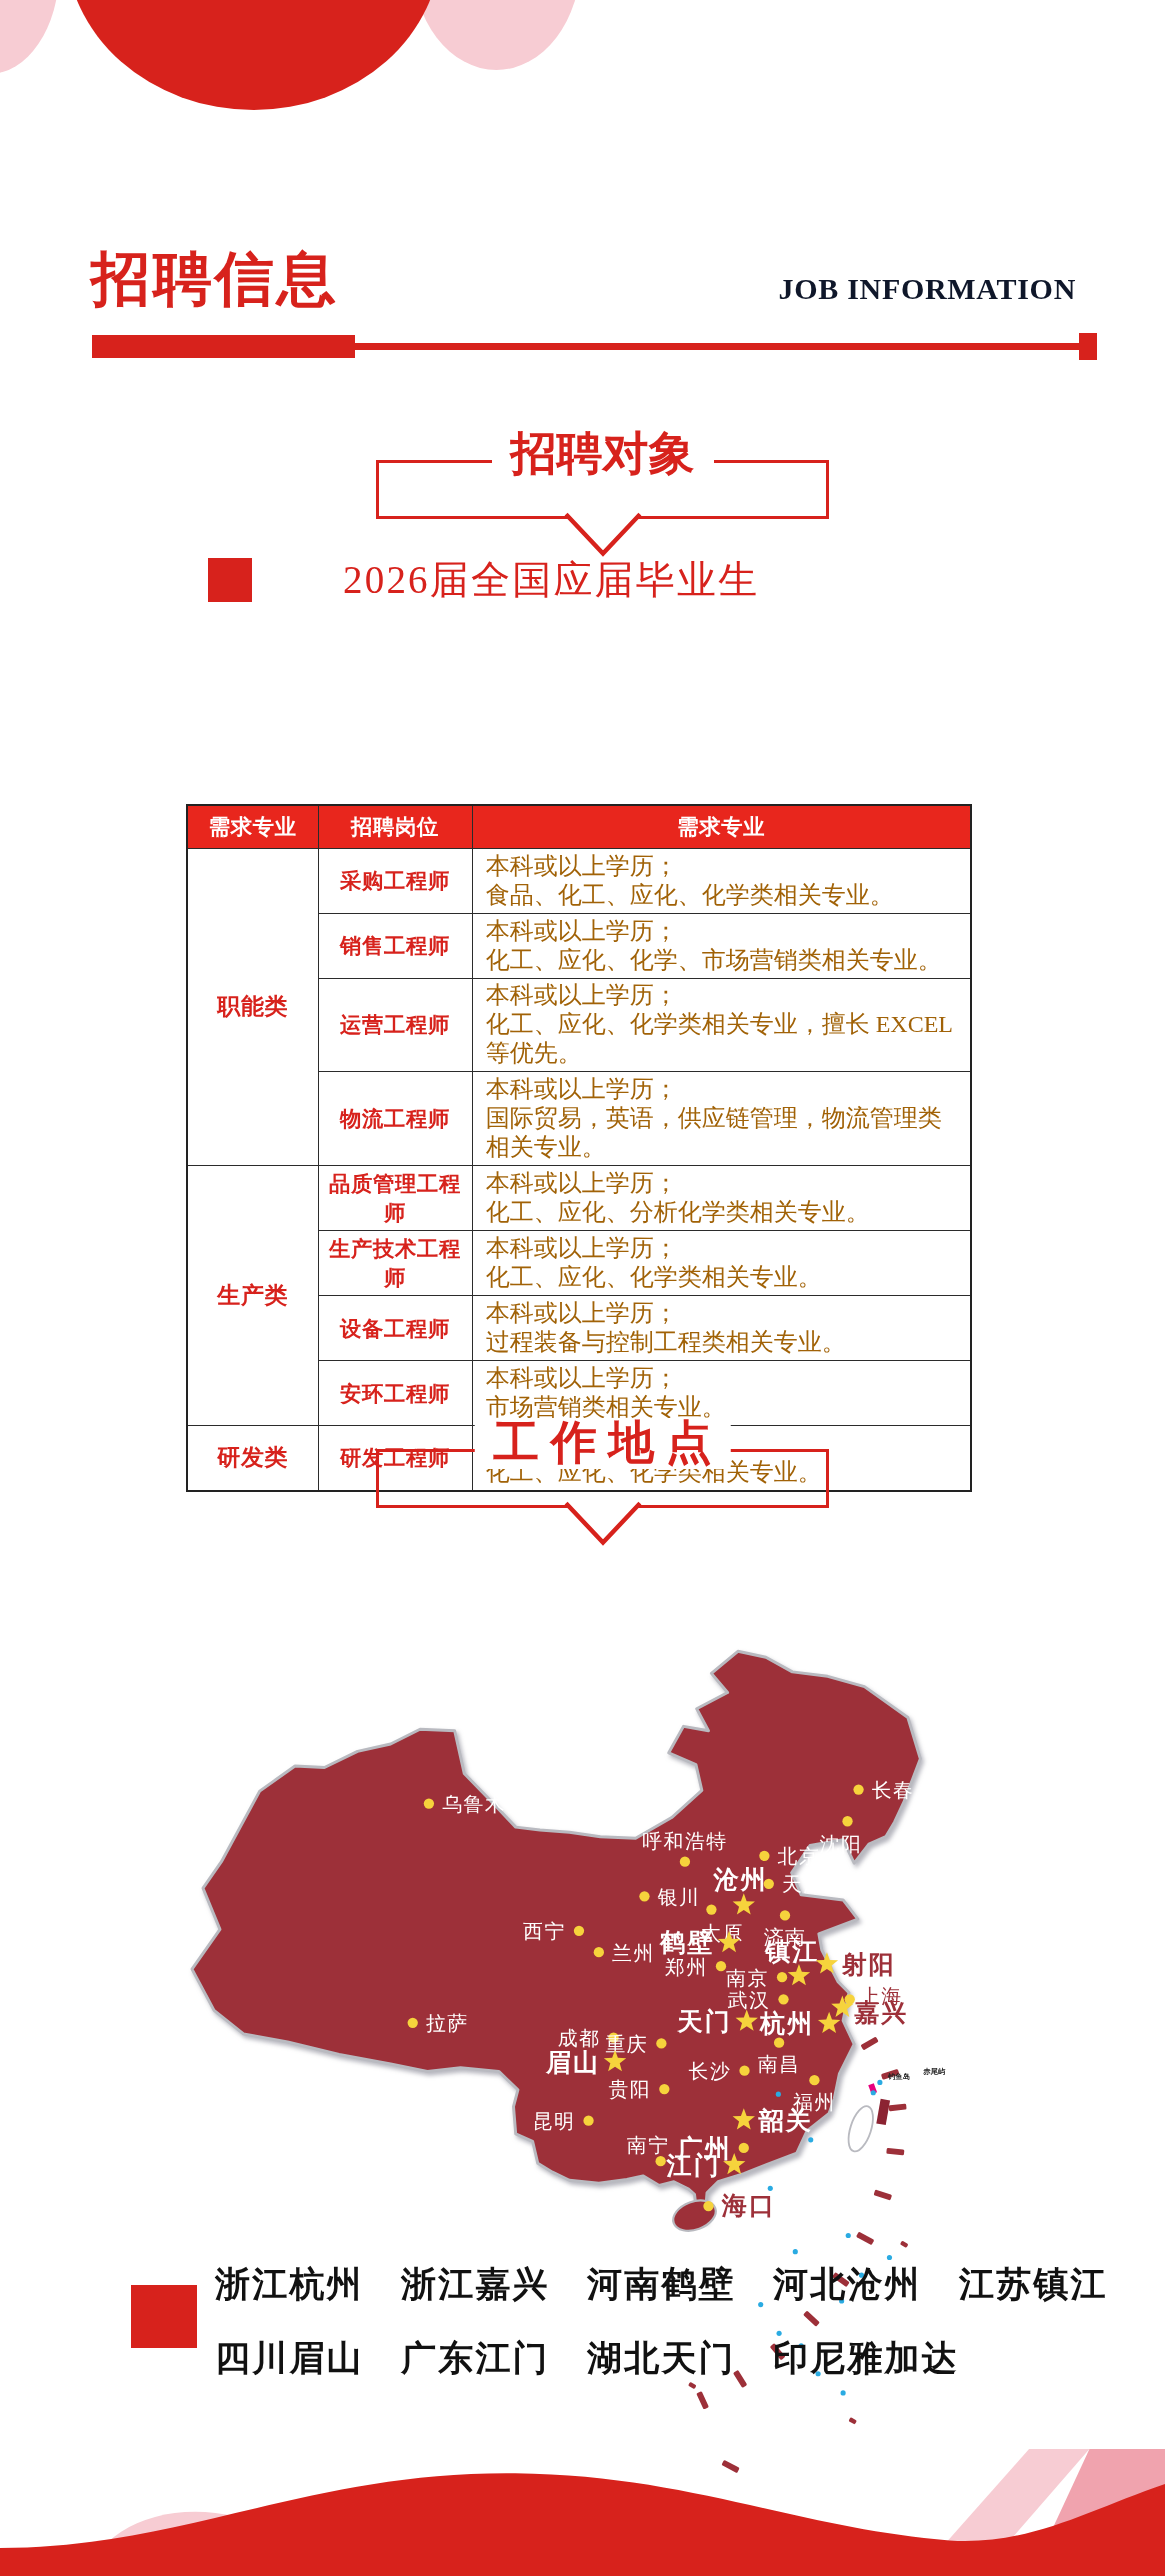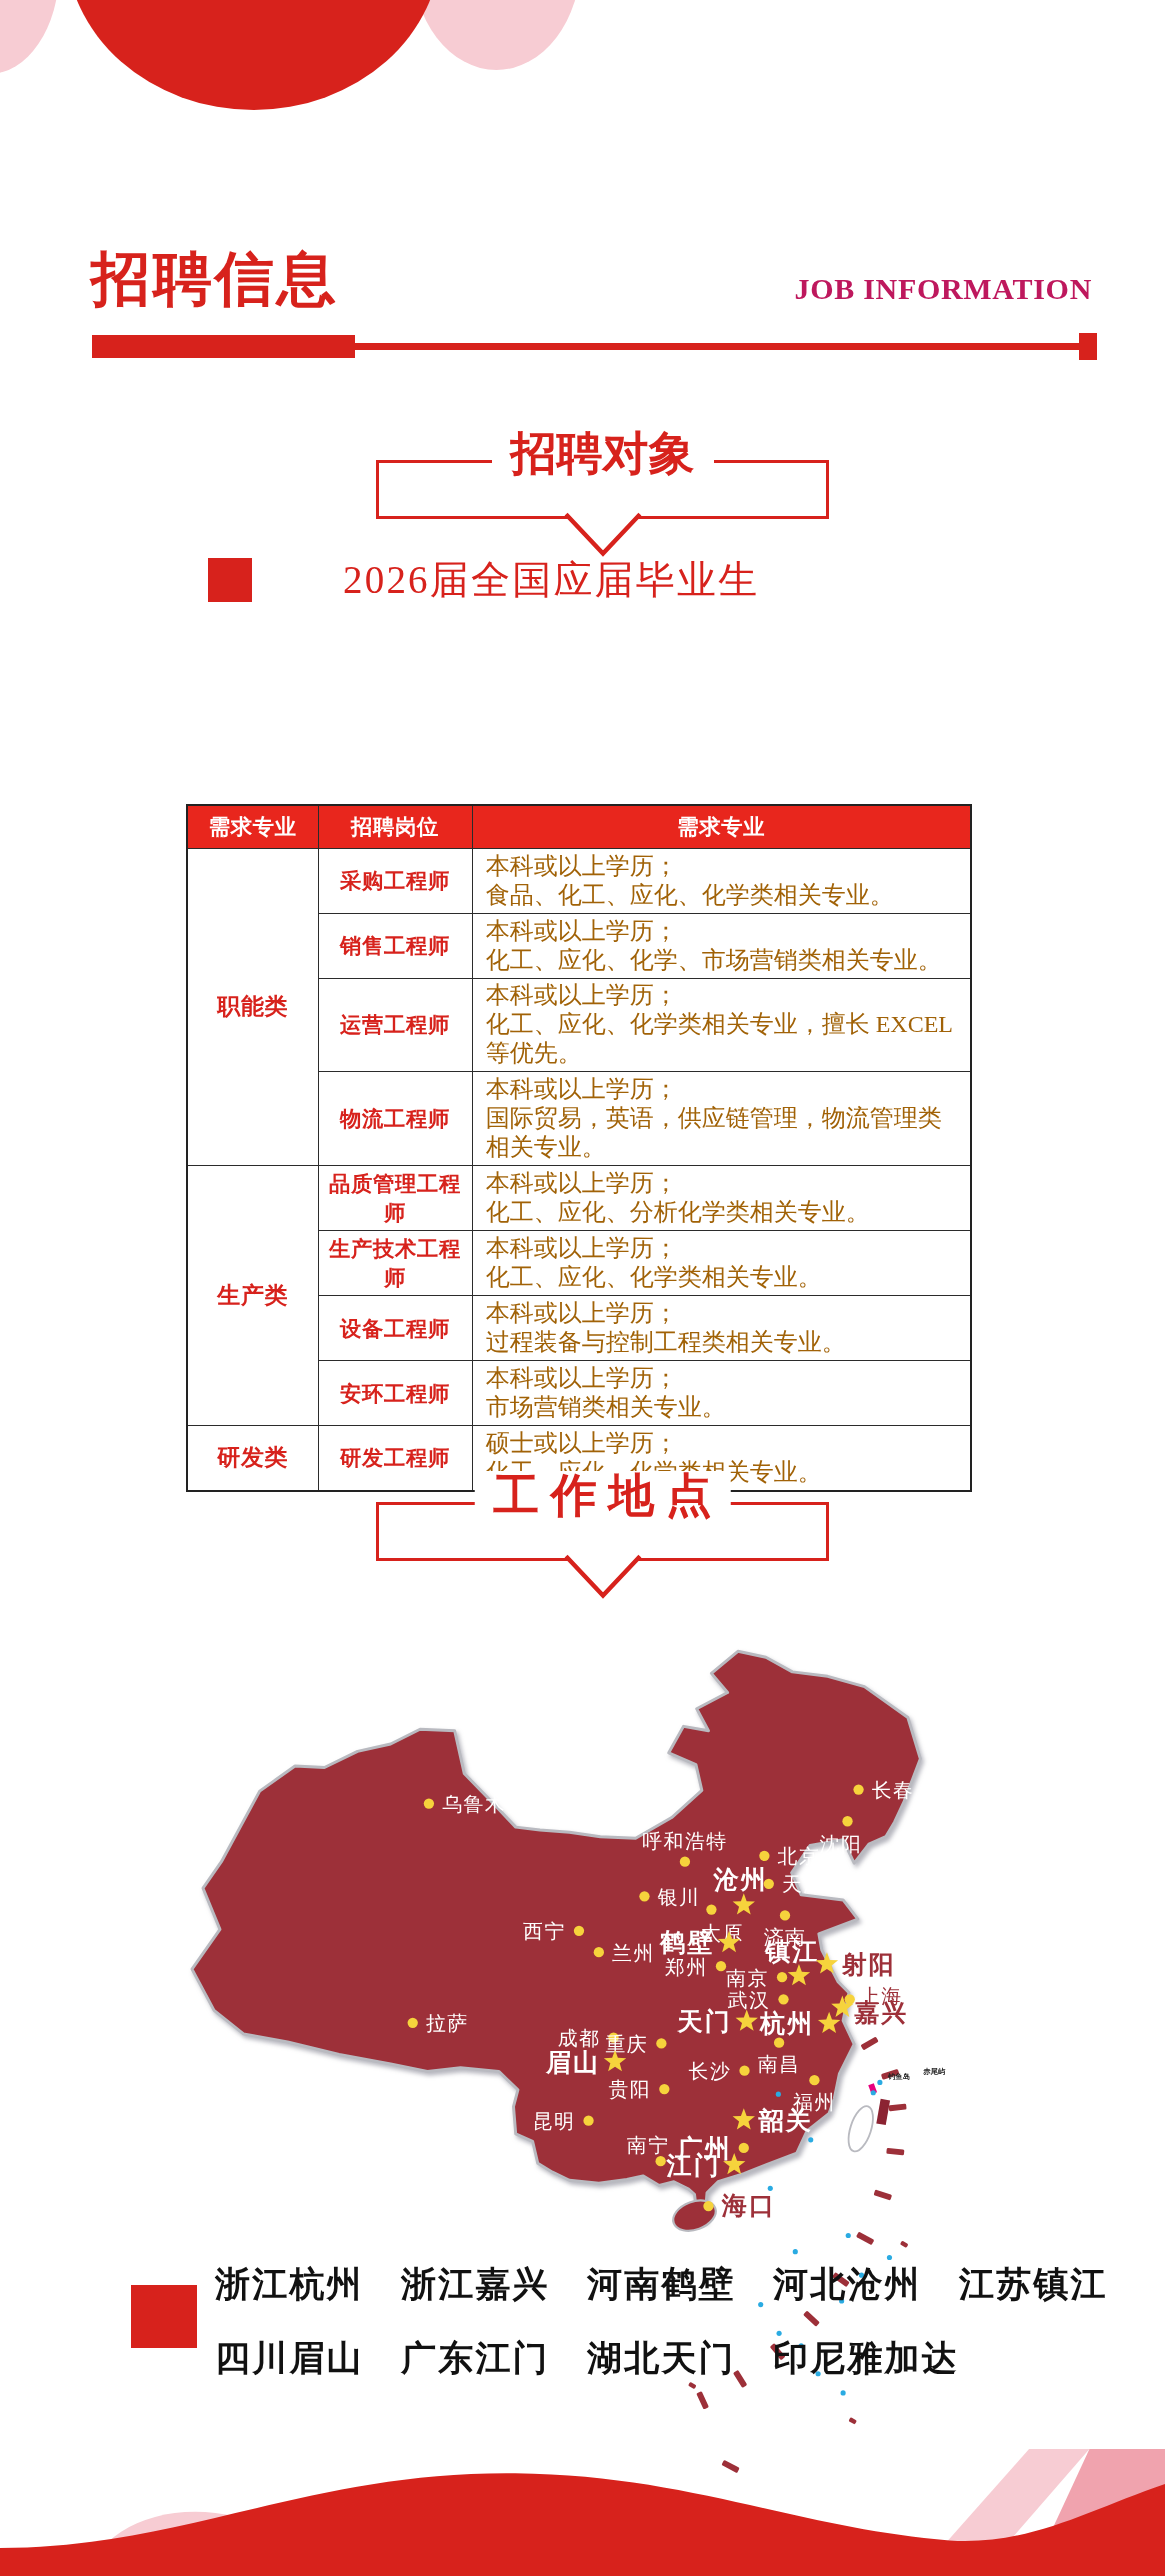--- a/index.html
+++ b/index.html
@@ -5,21 +5,21 @@
   html,body{margin:0;padding:0;background:#ffffff;}
   .page{position:relative;width:1166px;height:2576px;margin:0 auto;overflow:hidden;background:#fff;
         font-family:Liberation Serif, serif;}
   
   .blob{position:absolute;border-radius:50%;}
   .blob.pink-far-left{left:-81px;top:-132px;width:140px;height:206px;background:#f7ccd3;z-index:1;}
   .blob.pink-mid{left:412px;top:-151px;width:169px;height:221px;background:#f7ccd3;z-index:1;}
   .blob.red-big{left:66px;top:-221px;width:375px;height:331px;background:#d7221c;z-index:2;}
   
   .page-title{position:absolute;left:91px;top:240px;font-size:59px;font-weight:900;color:#d7221c;letter-spacing:2.9px;}
-  .page-subtitle{position:absolute;right:74px;top:272px;font-size:30px;font-weight:600;color:#be185d;letter-spacing:0.7px;}
+  .page-subtitle{position:absolute;right:90px;top:272px;font-size:30px;font-weight:600;color:#0f172a;letter-spacing:0.7px;}
   .title-rule-thick{position:absolute;left:92px;top:335px;width:263px;height:23px;background:#d7221c;}
   .title-rule-thin{position:absolute;left:355px;top:343px;width:726px;height:6.6px;background:#d7221c;}
   .title-rule-cap{position:absolute;left:1079px;top:333px;width:17.7px;height:27px;background:#d7221c;}
   
   .banner{position:absolute;left:376px;width:453px;height:59px;border:3.7px solid #d7221c;box-sizing:border-box;}
   .banner .banner-title{position:absolute;left:50%;transform:translateX(-50%);top:-34px;background:#fff;
        padding:0 19px;font-size:46px;font-weight:900;color:#d7221c;white-space:nowrap;line-height:1.1;}
   .banner svg.notch{position:absolute;left:50%;transform:translateX(-50%);bottom:-42px;}
   
   .target-square{position:absolute;left:208px;top:558px;width:44px;height:44px;background:#d7221c;}
@@ -149,21 +149,21 @@
           <td class="cat" rowspan="1">研发类</td>
           <td class="pos">研发工程师</td>
           <td class="req">
             <div>硕士或以上学历；</div>
             <div>化工、应化、化学类相关专业。</div>
           </td>
         </tr>
       </tbody>
   </table>
 
-  <div class="banner" style="top:1502px;text-align:right;">
+  <div class="banner" style="top:1449px;text-align:right;">
     <div class="banner-title">工 作 地 点</div>
     <svg class="notch" width="77" height="46" viewBox="0 0 104 62">
       <path d="M2,3 L52,56 L102,3" fill="#ffffff" stroke="#d7221c" stroke-width="6"></path>
     </svg>
   </div>
 
   <div class="map-wrap">
     <svg id="china-map" width="854" height="927" viewBox="0 0 1160 1260">
       <path class="map-mainland" d="M762,14 L800,22 L836,42 L884,48 L934,62 L993,104 L1010,160 L988,218 L975,246 L963,266 L940,276 L920,302 L905,270 L860,278 L835,315 L848,345 L905,352 L925,378 L872,398 L876,420 L898,463 L913,478 L905,516 L920,548 L900,588 L893,622 L886,642 L856,666 L842,696 L800,712 L770,724 L735,735 L720,750 L717,788 L707,786 L703,752 L695,745 L675,735 L655,740 L633,727 L611,732 L573,737 L533,733 L510,722 L490,710 L483,680 L460,670 L457,633 L463,610 L437,585 L385,580 L340,585 L290,575 L220,562 L150,545 L90,534 L50,502 L20,446 L58,392 L35,336 L60,300 L112,204 L160,170 L200,172 L245,150 L290,140 L330,120 L377,122 L390,180 L424,215 L460,253 L493,257 L533,260 L575,266 L623,268 L672,240 L713,203 L705,168 L668,152 L688,116 L722,122 L706,92 L748,70 L726,44 Z"></path>
       <ellipse cx="703" cy="781" rx="30" ry="19" transform="rotate(-20 703 781)" fill="#9d3039" stroke="#b9bac0" stroke-width="3"></ellipse>

